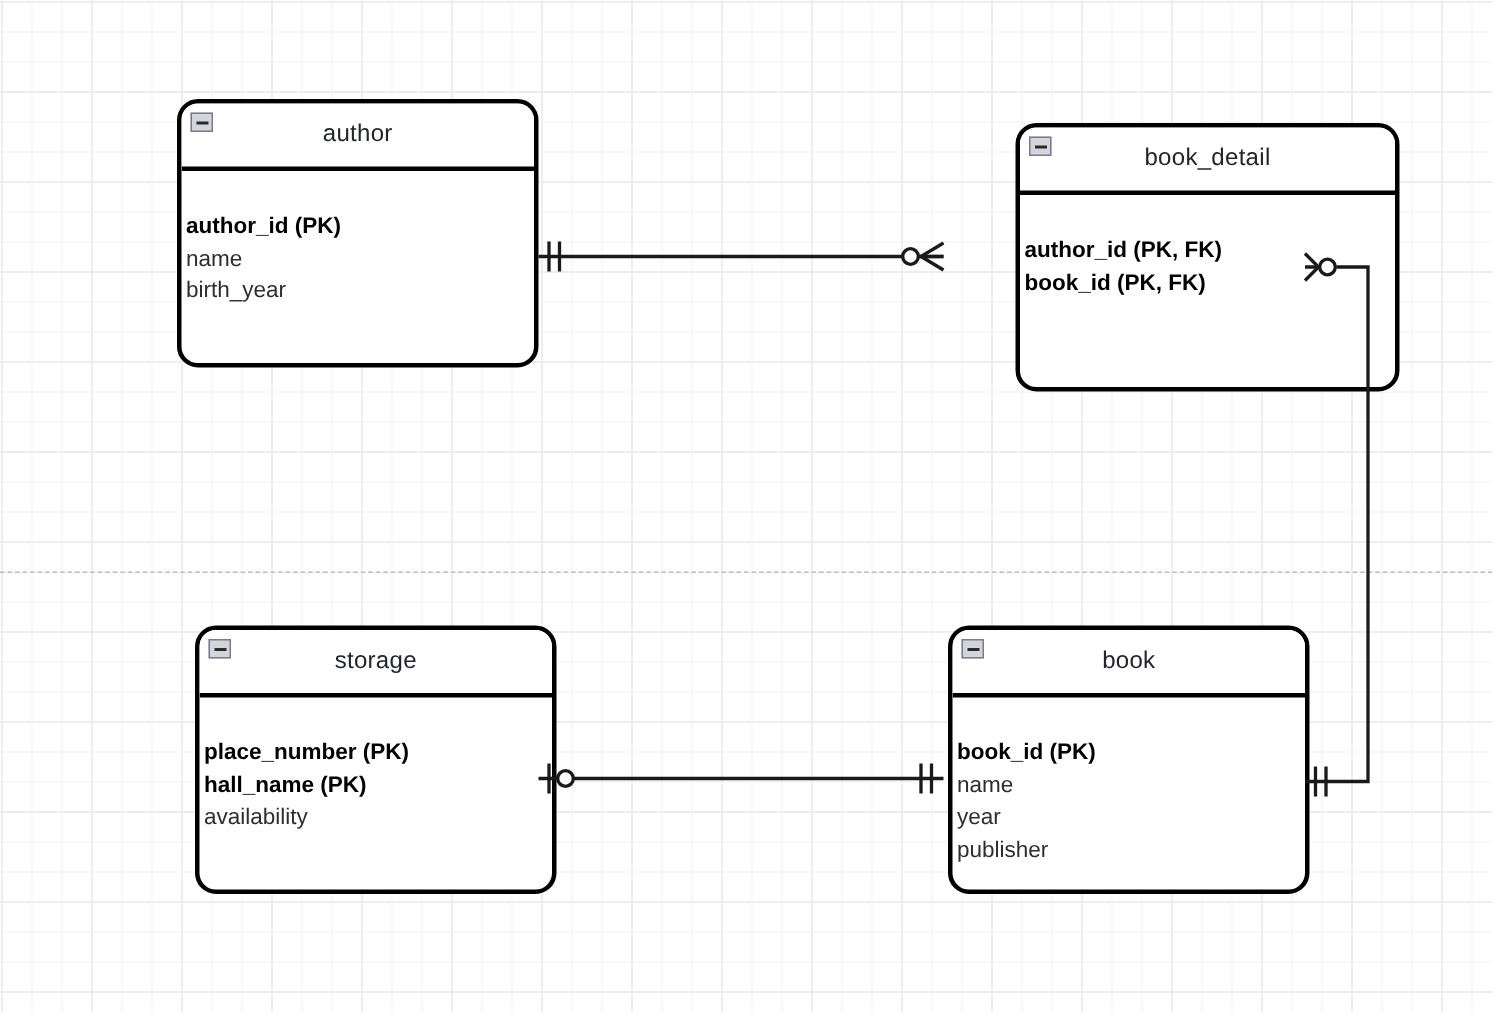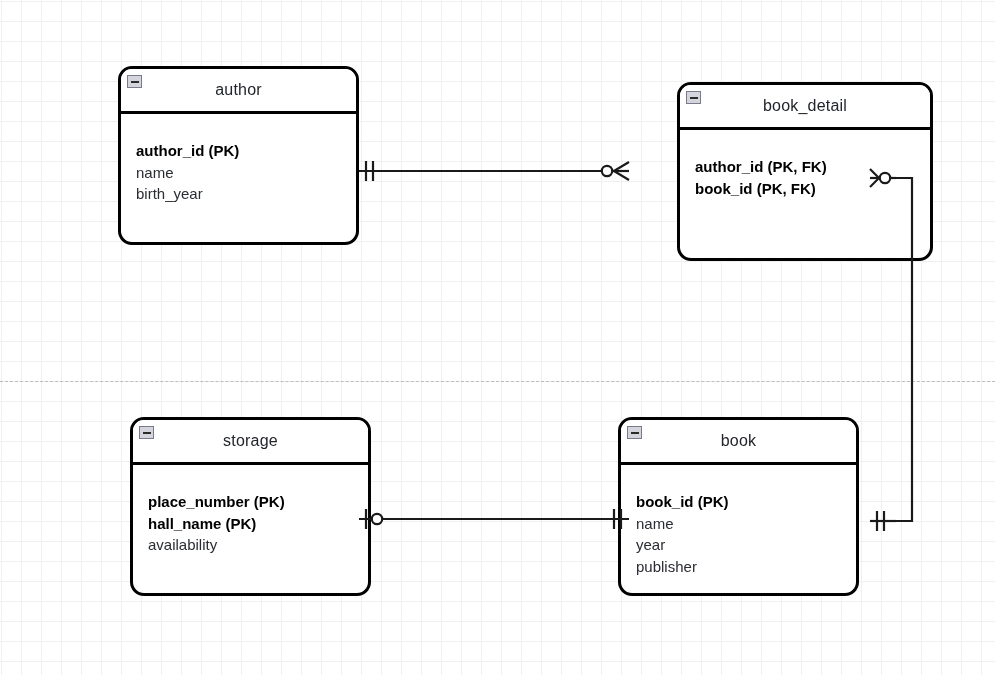--- a/index.html
+++ b/index.html
@@ -82,21 +82,21 @@
     background: #2b2b2b;
   }
   .entity-body {
     padding: 26px 0 0 1px;
   }
   .attr {
     font-size: 15px;
     line-height: 21.5px;
     color: #2a2d33;
     white-space: nowrap;
-    padding-left: 14px;
+    padding-left: 2px;
   }
   .attr.key {
     font-weight: bold;
     color: #000000;
   }
 
   
   .conn {
     position: absolute;
     pointer-events: none;
@@ -144,21 +144,21 @@
         </div>
       <span class="entity-title">storage</span>
     </div>
     <div class="entity-body">
       <div class="attr key">place_number (PK)</div>
       <div class="attr key">hall_name (PK)</div>
       <div class="attr">availability</div>
     </div>
   </div>
 
-  <div class="entity" style="left:618px; top:417px; width:241px; height:179px;">
+  <div class="entity" style="left:632px; top:417px; width:241px; height:179px;">
     <div class="entity-header">
       <div class="collapse-btn">
           <i></i>
         </div>
       <span class="entity-title">book</span>
     </div>
     <div class="entity-body">
       <div class="attr key">book_id (PK)</div>
       <div class="attr">name</div>
       <div class="attr">year</div>

